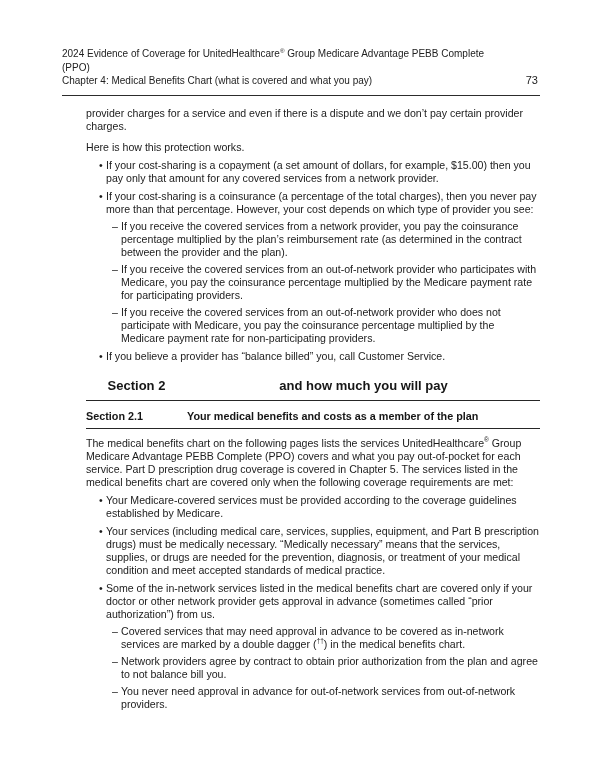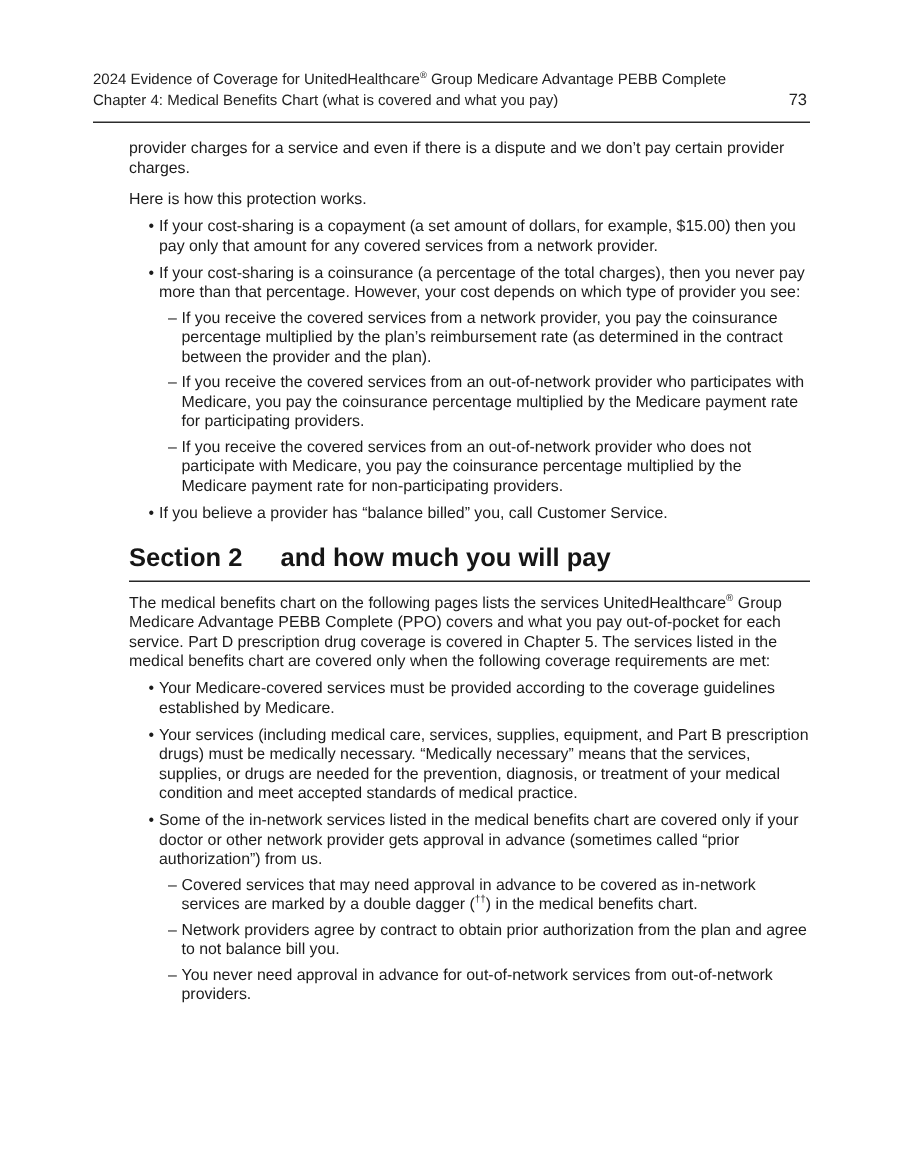--- a/index.html
+++ b/index.html
@@ -22,33 +22,34 @@
   .para:first-child{margin-top:0;}
   .list{margin-top:2px;}
   .li{position:relative;margin:5px 0 0 13px;padding-left:7px;}
   .li>.marker{position:absolute;left:0;top:0;}
   .sub{position:relative;margin:4px 0 0 6px;padding-left:9px;}
   .sub>.marker{position:absolute;left:0;top:0;}
   sup{font-size:0.62em;line-height:0;vertical-align:super;}
   b{font-weight:normal;}
   
   .section{display:flex;margin-top:14px;padding-bottom:6px;border-bottom:1.5px solid #262626;
-           font-weight:bold;font-size:17px;line-height:17.5px;color:#161616;}
+           font-weight:bold;font-size:13px;line-height:17.5px;color:#161616;text-align:center;}
   .section .label{width:101px;flex:none;}
   .subsection{display:flex;margin-top:8px;padding-bottom:5px;border-bottom:1.5px solid #262626;
            font-weight:bold;font-size:10.8px;line-height:14px;color:#161616;}
   .subsection .label{width:101px;flex:none;}
   .section .title,.subsection .title{flex:1;}
 </style>
 </head>
 <body>
 
 <div class="page">
   <header class="hdr">
     <div><span>2024 Evidence of Coverage for UnitedHealthcare</span><sup>®</sup><span> Group Medicare Advantage PEBB Complete</span></div>
+    <div>(PPO)</div>
     <div class="hdr-row">
       <div>Chapter 4: Medical Benefits Chart (what is covered and what you pay)</div>
       <div class="hdr-page">73</div>
     </div>
     <hr class="hdr-rule">
   </header>
   <main id="doc-content">
       <p class="para"><span>provider charges for a service and even if there is a dispute and we don’t pay certain provider charges.</span></p>
       <p class="para"><span>Here is how this protection works.</span></p>
       <div class="list">
@@ -76,20 +77,26 @@
           <span class="marker">•</span>
           <div class="li-text"><span>If you believe a provider has “balance billed” you, call Customer Service.</span></div>
         </div>
       </div>
       <div class="section">
         <div class="label">Section 2</div>
         <div class="title">
           <div>and how much you will pay</div>
         </div>
       </div>
+      <div class="subsection">
+        <div class="label">Section 2.1</div>
+        <div class="title">
+          <div>Your medical benefits and costs as a member of the plan</div>
+        </div>
+      </div>
       <p class="para"><span>The medical benefits chart on the following pages lists the services UnitedHealthcare</span><sup>®</sup><span> Group Medicare Advantage PEBB Complete (PPO) covers and what you pay out-of-pocket for each service. Part D prescription drug coverage is covered in Chapter 5. The services listed in the medical benefits chart are covered only when the following coverage requirements are met:</span></p>
       <div class="list">
         <div class="li">
           <span class="marker">•</span>
           <div class="li-text"><span>Your Medicare-covered services must be provided according to the coverage guidelines established by Medicare.</span></div>
         </div>
         <div class="li">
           <span class="marker">•</span>
           <div class="li-text"><span>Your services (including medical care, services, supplies, equipment, and Part B prescription drugs) </span><b>must</b><span> be medically necessary. “Medically necessary” means that the services, supplies, or drugs are needed for the prevention, diagnosis, or treatment of your medical condition and meet accepted standards of medical practice.</span></div>
         </div>

